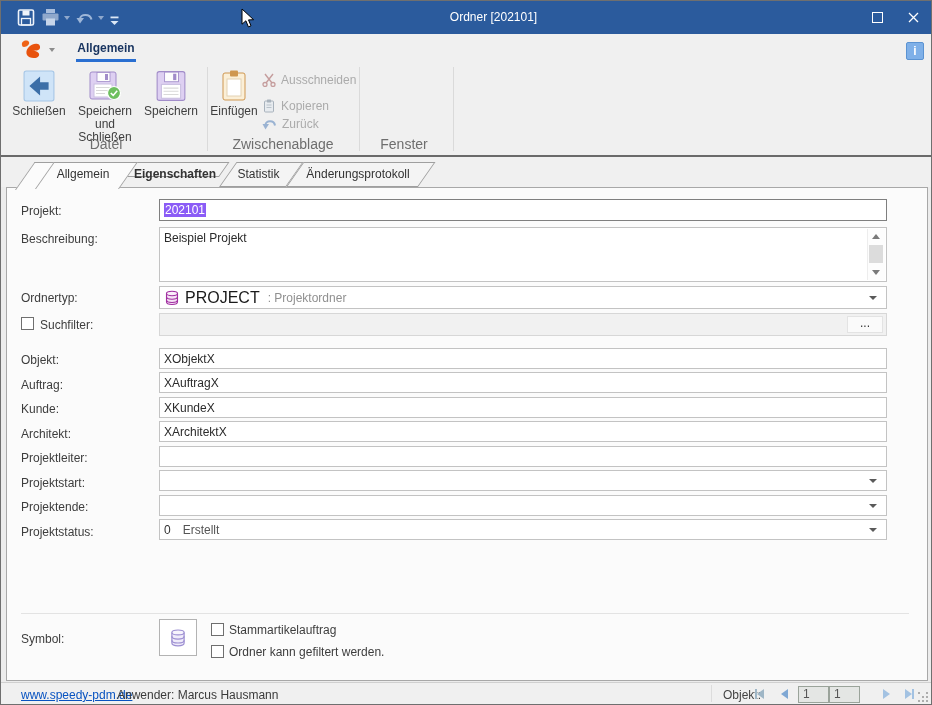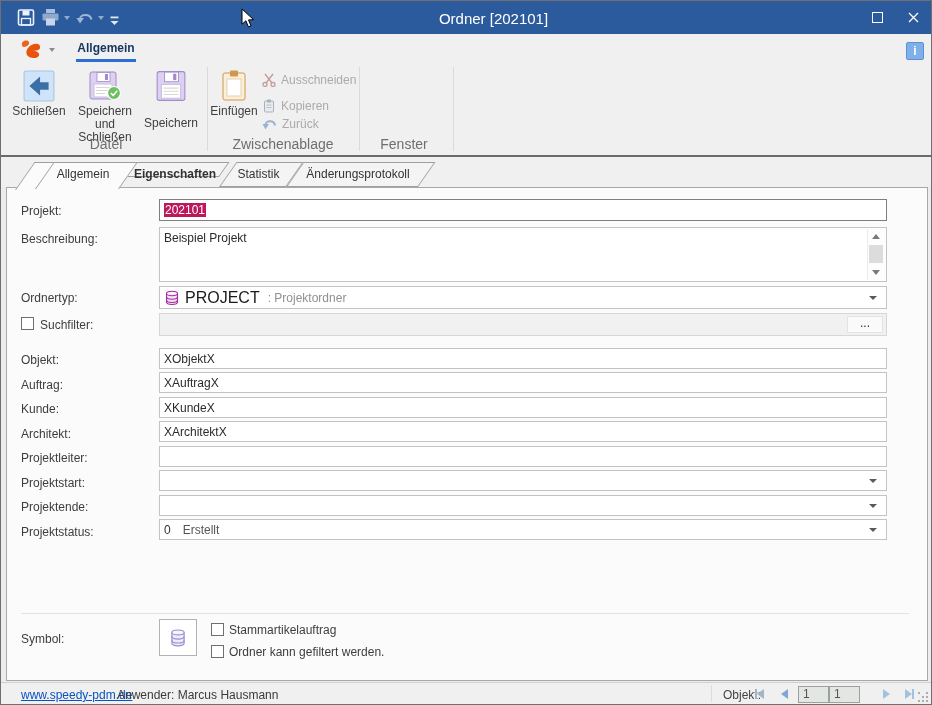--- a/index.html
+++ b/index.html
@@ -2,21 +2,21 @@
 <html><head>
 <meta charset="utf-8">
 <style>
   html,body{margin:0;padding:0;}
   body{font-family:"Liberation Sans", sans-serif; background:#444;}
   .window{position:relative;width:932px;height:705px;background:#ececec;border:1px solid #6f6f6f;box-sizing:border-box;overflow:hidden;}
   .abs{position:absolute;}
 
   
   .titlebar{left:0;top:0;width:100%;height:33px;background:#2b5b9d;}
-  .title-text{left:0;right:0;top:9px;text-align:center;padding-left:55px;color:#fff;font-size:15px;}
+  .title-text{left:0;right:0;top:9px;text-align:center;padding-left:55px;color:#fff;font-size:12px;}
   .win-btn{top:0;height:33px;width:32px;display:flex;align-items:center;justify-content:center;cursor:default;}
   .max-glyph{width:9px;height:9px;border:1px solid #fff;}
   .qat-caret{width:0;height:0;border-left:3px solid transparent;border-right:3px solid transparent;border-top:4px solid #8fa8cc;}
 
   
   .ribbon-tabs{left:0;top:33px;width:100%;height:29px;background:#f0f0f0;}
   .ribbon-tab-active{top:40px;left:75px;width:60px;text-align:center;font-size:12px;font-weight:bold;color:#17335f;}
   .ribbon-underline{top:58px;left:75px;width:60px;height:3px;background:#2a6fd1;}
   .info-btn{top:41px;left:905px;width:18px;height:18px;background:#7fb0e8;border:1px solid #5b93d2;border-radius:2px;color:#fff;font-size:12px;font-weight:bold;text-align:center;line-height:17px;box-sizing:border-box;}
   .ribbon-body{left:0;top:62px;width:100%;height:92px;background:#f0f0f0;}
@@ -39,21 +39,21 @@
   .tab.active .shape{background:#fbfbfb;border-bottom:none;}
   .tab .shape.inactive{background:#f4f4f4;}
   .tab .cap{position:absolute;left:0;top:5px;width:100%;text-align:center;padding-left:12px;font-size:12px;color:#333;box-sizing:border-box;}
   .tab-spacer .shape{position:absolute;left:0;top:0;width:100%;height:100%;transform:skewX(-35deg);transform-origin:0 100%;background:#fbfbfb;border-left:1px solid #9f9f9f;border-top:1px solid #9f9f9f;}
 
   
   .flabel{font-size:12px;color:#3d3d3d;z-index:2;}
   .field{background:#fff;border:1px solid #c3c3c3;box-sizing:border-box;font-size:12px;color:#2b2b2b;display:flex;align-items:center;padding:0 4px;z-index:2;}
   .field.focused{border-color:#7f7f7f;}
   .field.disabled{background:#f1f1f1;border-color:#d7d7d7;}
-  .selection{background:#be185d;color:#fff;padding:0 1px;}
+  .selection{background:#8b5cf6;color:#fff;padding:0 1px;}
   .combo-arrow{width:0;height:0;border-left:4px solid transparent;border-right:4px solid transparent;border-top:4px solid #5a5a5a;position:absolute;right:9px;top:50%;margin-top:-2px;}
   .dots-btn{position:absolute;right:3px;top:2px;width:36px;height:17px;background:#fafafa;border:1px solid #e3e3e3;box-sizing:border-box;text-align:center;line-height:12px;font-size:12px;color:#333;}
   .checkbox{width:13px;height:13px;background:#fff;border:1px solid #6f6f6f;box-sizing:border-box;z-index:2;}
   .cblabel{font-size:12px;color:#3d3d3d;z-index:2;}
   .scrollbar{position:absolute;top:1px;right:1px;bottom:1px;width:17px;background:#fdfdfd;border-left:1px solid #ededed;}
   .tri-up{width:0;height:0;border-left:4px solid transparent;border-right:4px solid transparent;border-bottom:5px solid #7a7a7a;position:absolute;left:4px;top:5px;}
   .tri-down{width:0;height:0;border-left:4px solid transparent;border-right:4px solid transparent;border-top:5px solid #7a7a7a;position:absolute;left:4px;bottom:5px;}
   .thumb{position:absolute;left:1px;top:16px;width:14px;height:18px;background:#dcdcdc;}
   .divline{height:1px;background:#e3e3e3;z-index:2;}
   .symbolbox{background:#fff;border:1px solid #b3b3b3;box-sizing:border-box;display:flex;align-items:center;justify-content:center;z-index:2;}
@@ -145,21 +145,21 @@
         <rect x="9" y="1.5" width="13" height="9" fill="#fdfdfd" stroke="#a18cc9" stroke-width="0.8"></rect>
         <rect x="17" y="3" width="3" height="6" fill="#a18cc9"></rect>
         <rect x="6" y="13" width="18" height="13" fill="#fff" stroke="#c9bfe0"></rect>
         <path d="M8 16.5 H22 M8 19.5 H22 M8 22.5 H17" stroke="#d9d9d9" stroke-width="1"></path>
         <circle cx="26" cy="22" r="6.5" fill="#6ebf5f" stroke="#fff" stroke-width="1.2"></circle>
         <path d="M22.8 22 L25.2 24.4 L29.2 19.8" fill="none" stroke="#fff" stroke-width="1.6"></path>
       </svg>
     </div>
     <div class="cap">Speichern und Schließen</div>
   </div>
-  <div class="abs bigbtn" style="left:142px;width:56px;gap:12px;">
+  <div class="abs bigbtn" style="left:142px;width:56px;">
     <div class="ic">
       <svg width="32" height="32" viewBox="0 0 30 30">
         <rect x="2" y="1.5" width="26" height="27" rx="2" fill="#ded0f2" stroke="#a18cc9"></rect>
         <rect x="9" y="2" width="13" height="9" fill="#fdfdfd" stroke="#a18cc9" stroke-width="0.8"></rect>
         <rect x="17" y="3.5" width="3" height="6" fill="#a18cc9"></rect>
         <rect x="6" y="13.5" width="18" height="13" fill="#fff" stroke="#c9bfe0"></rect>
         <path d="M8 17 H22 M8 20 H22 M8 23 H22" stroke="#d9d9d9" stroke-width="1"></path>
       </svg>
     </div>
     <div class="cap">Speichern</div>

